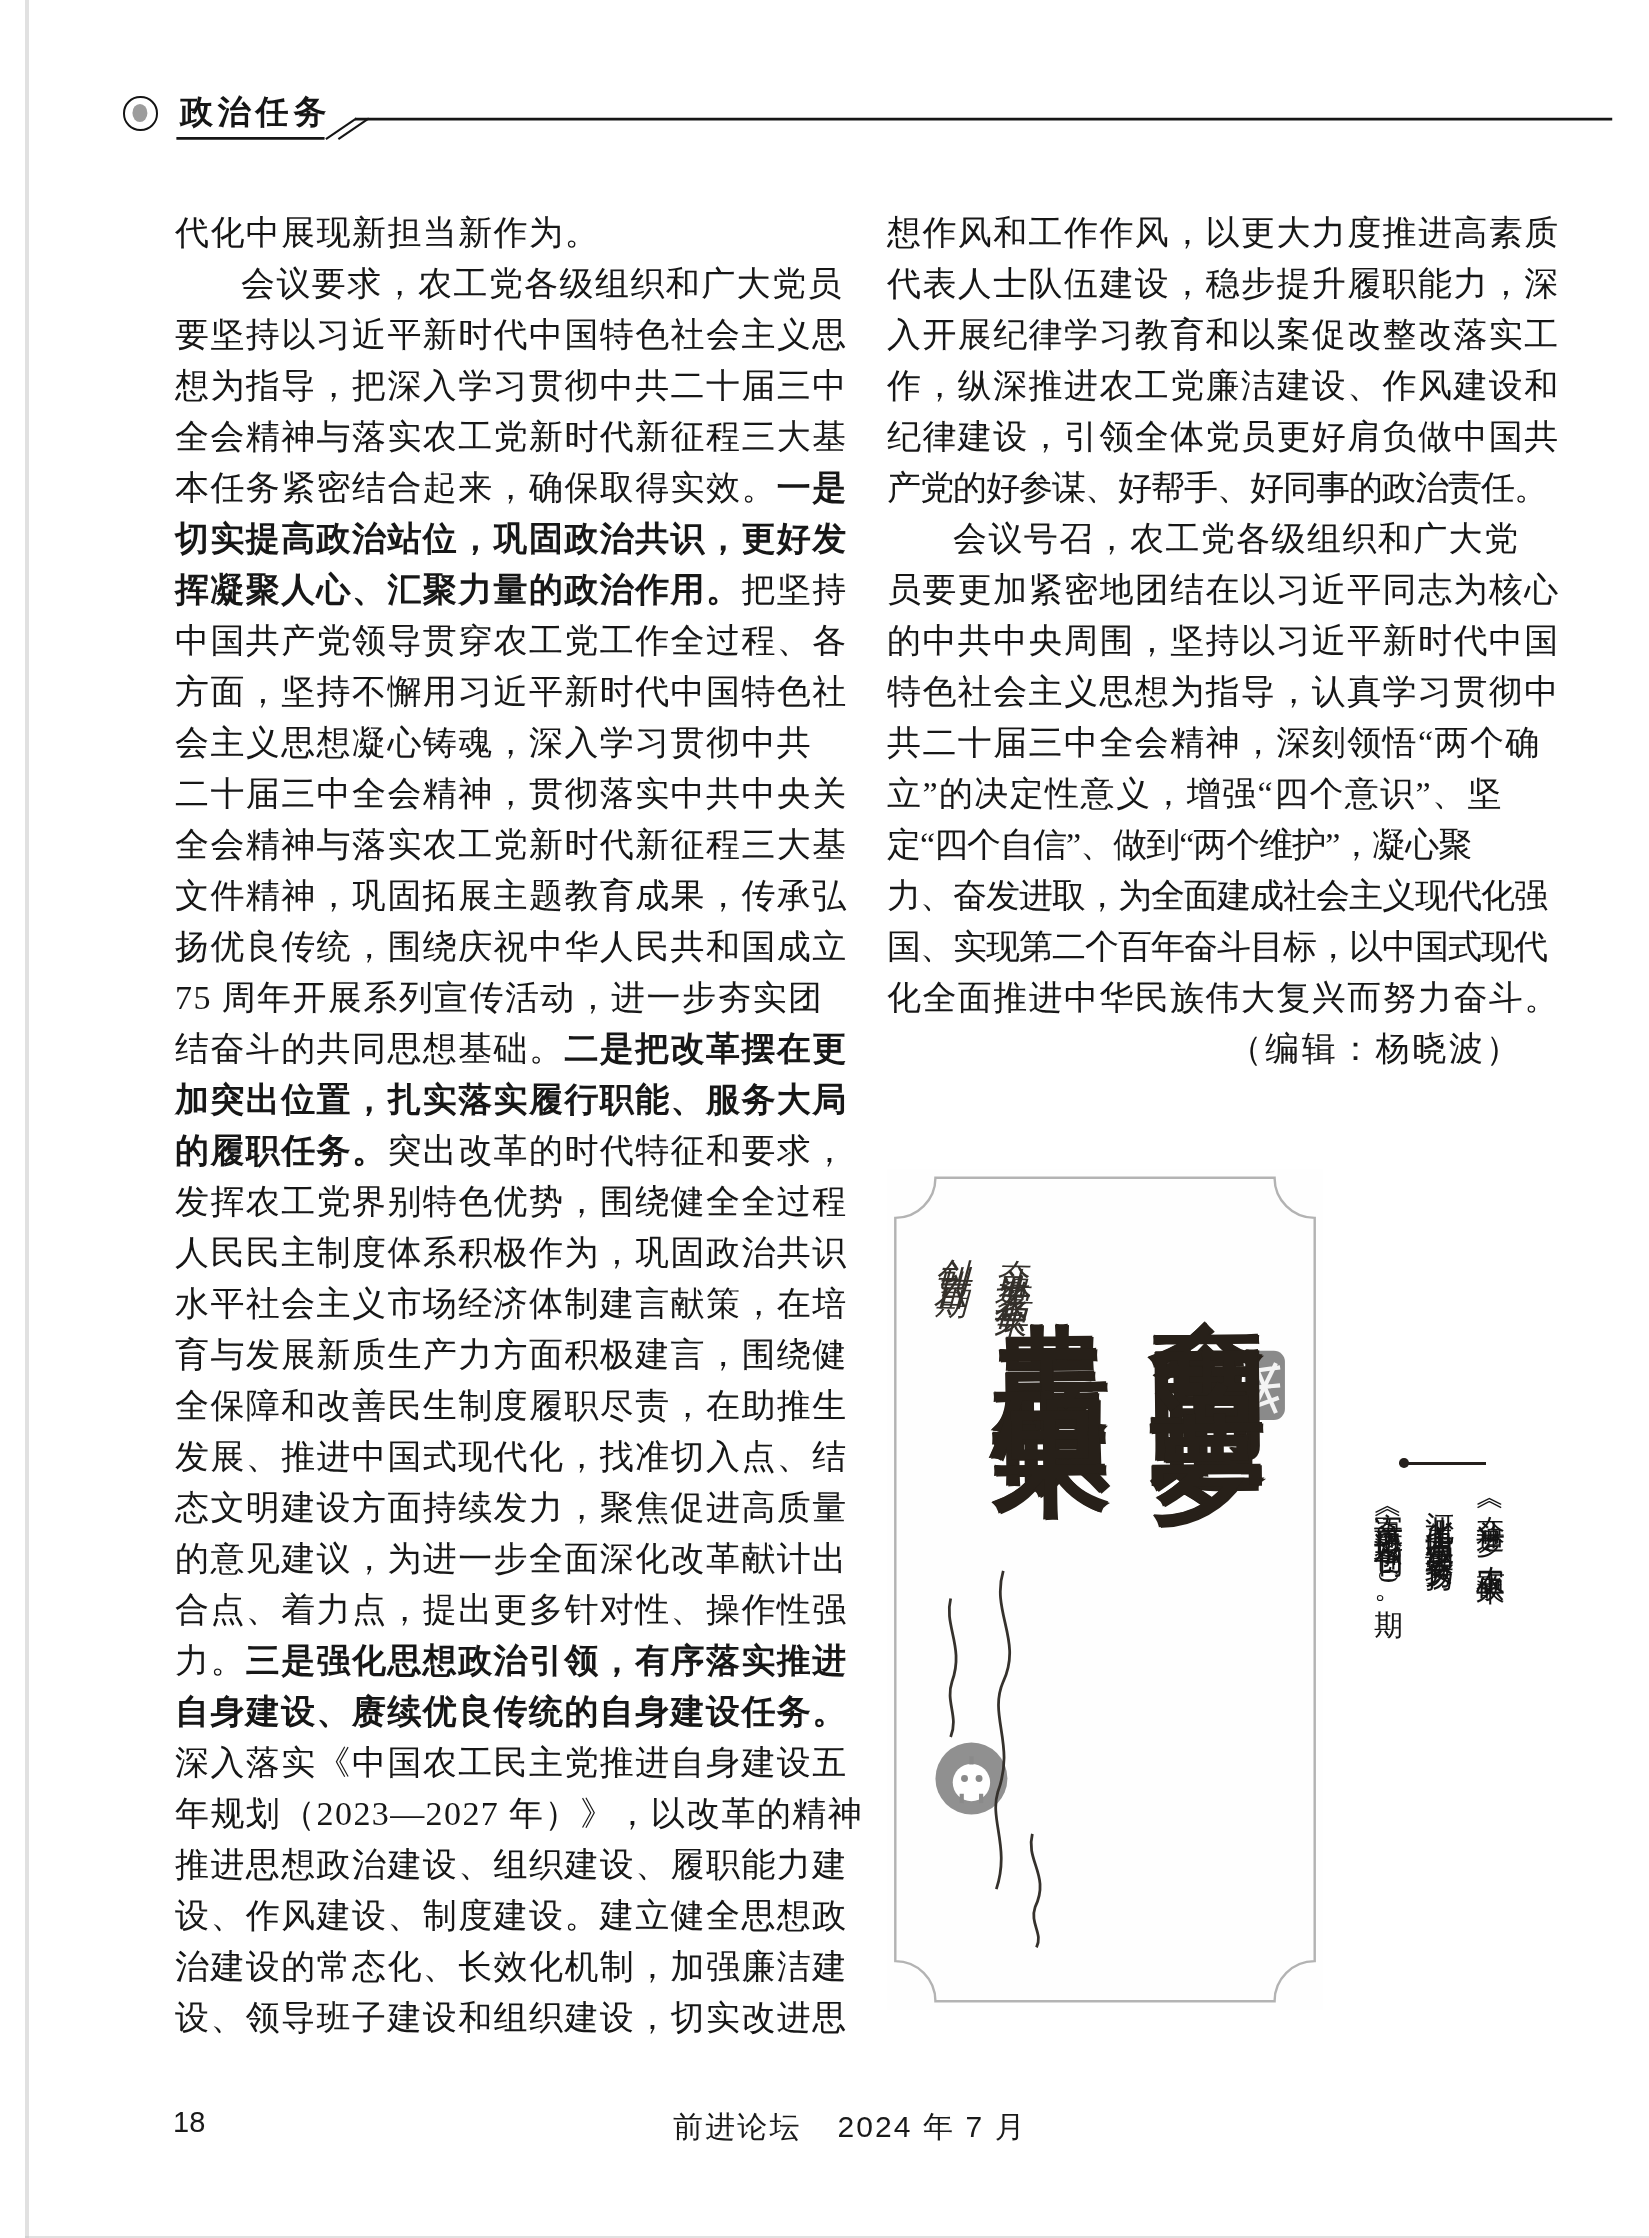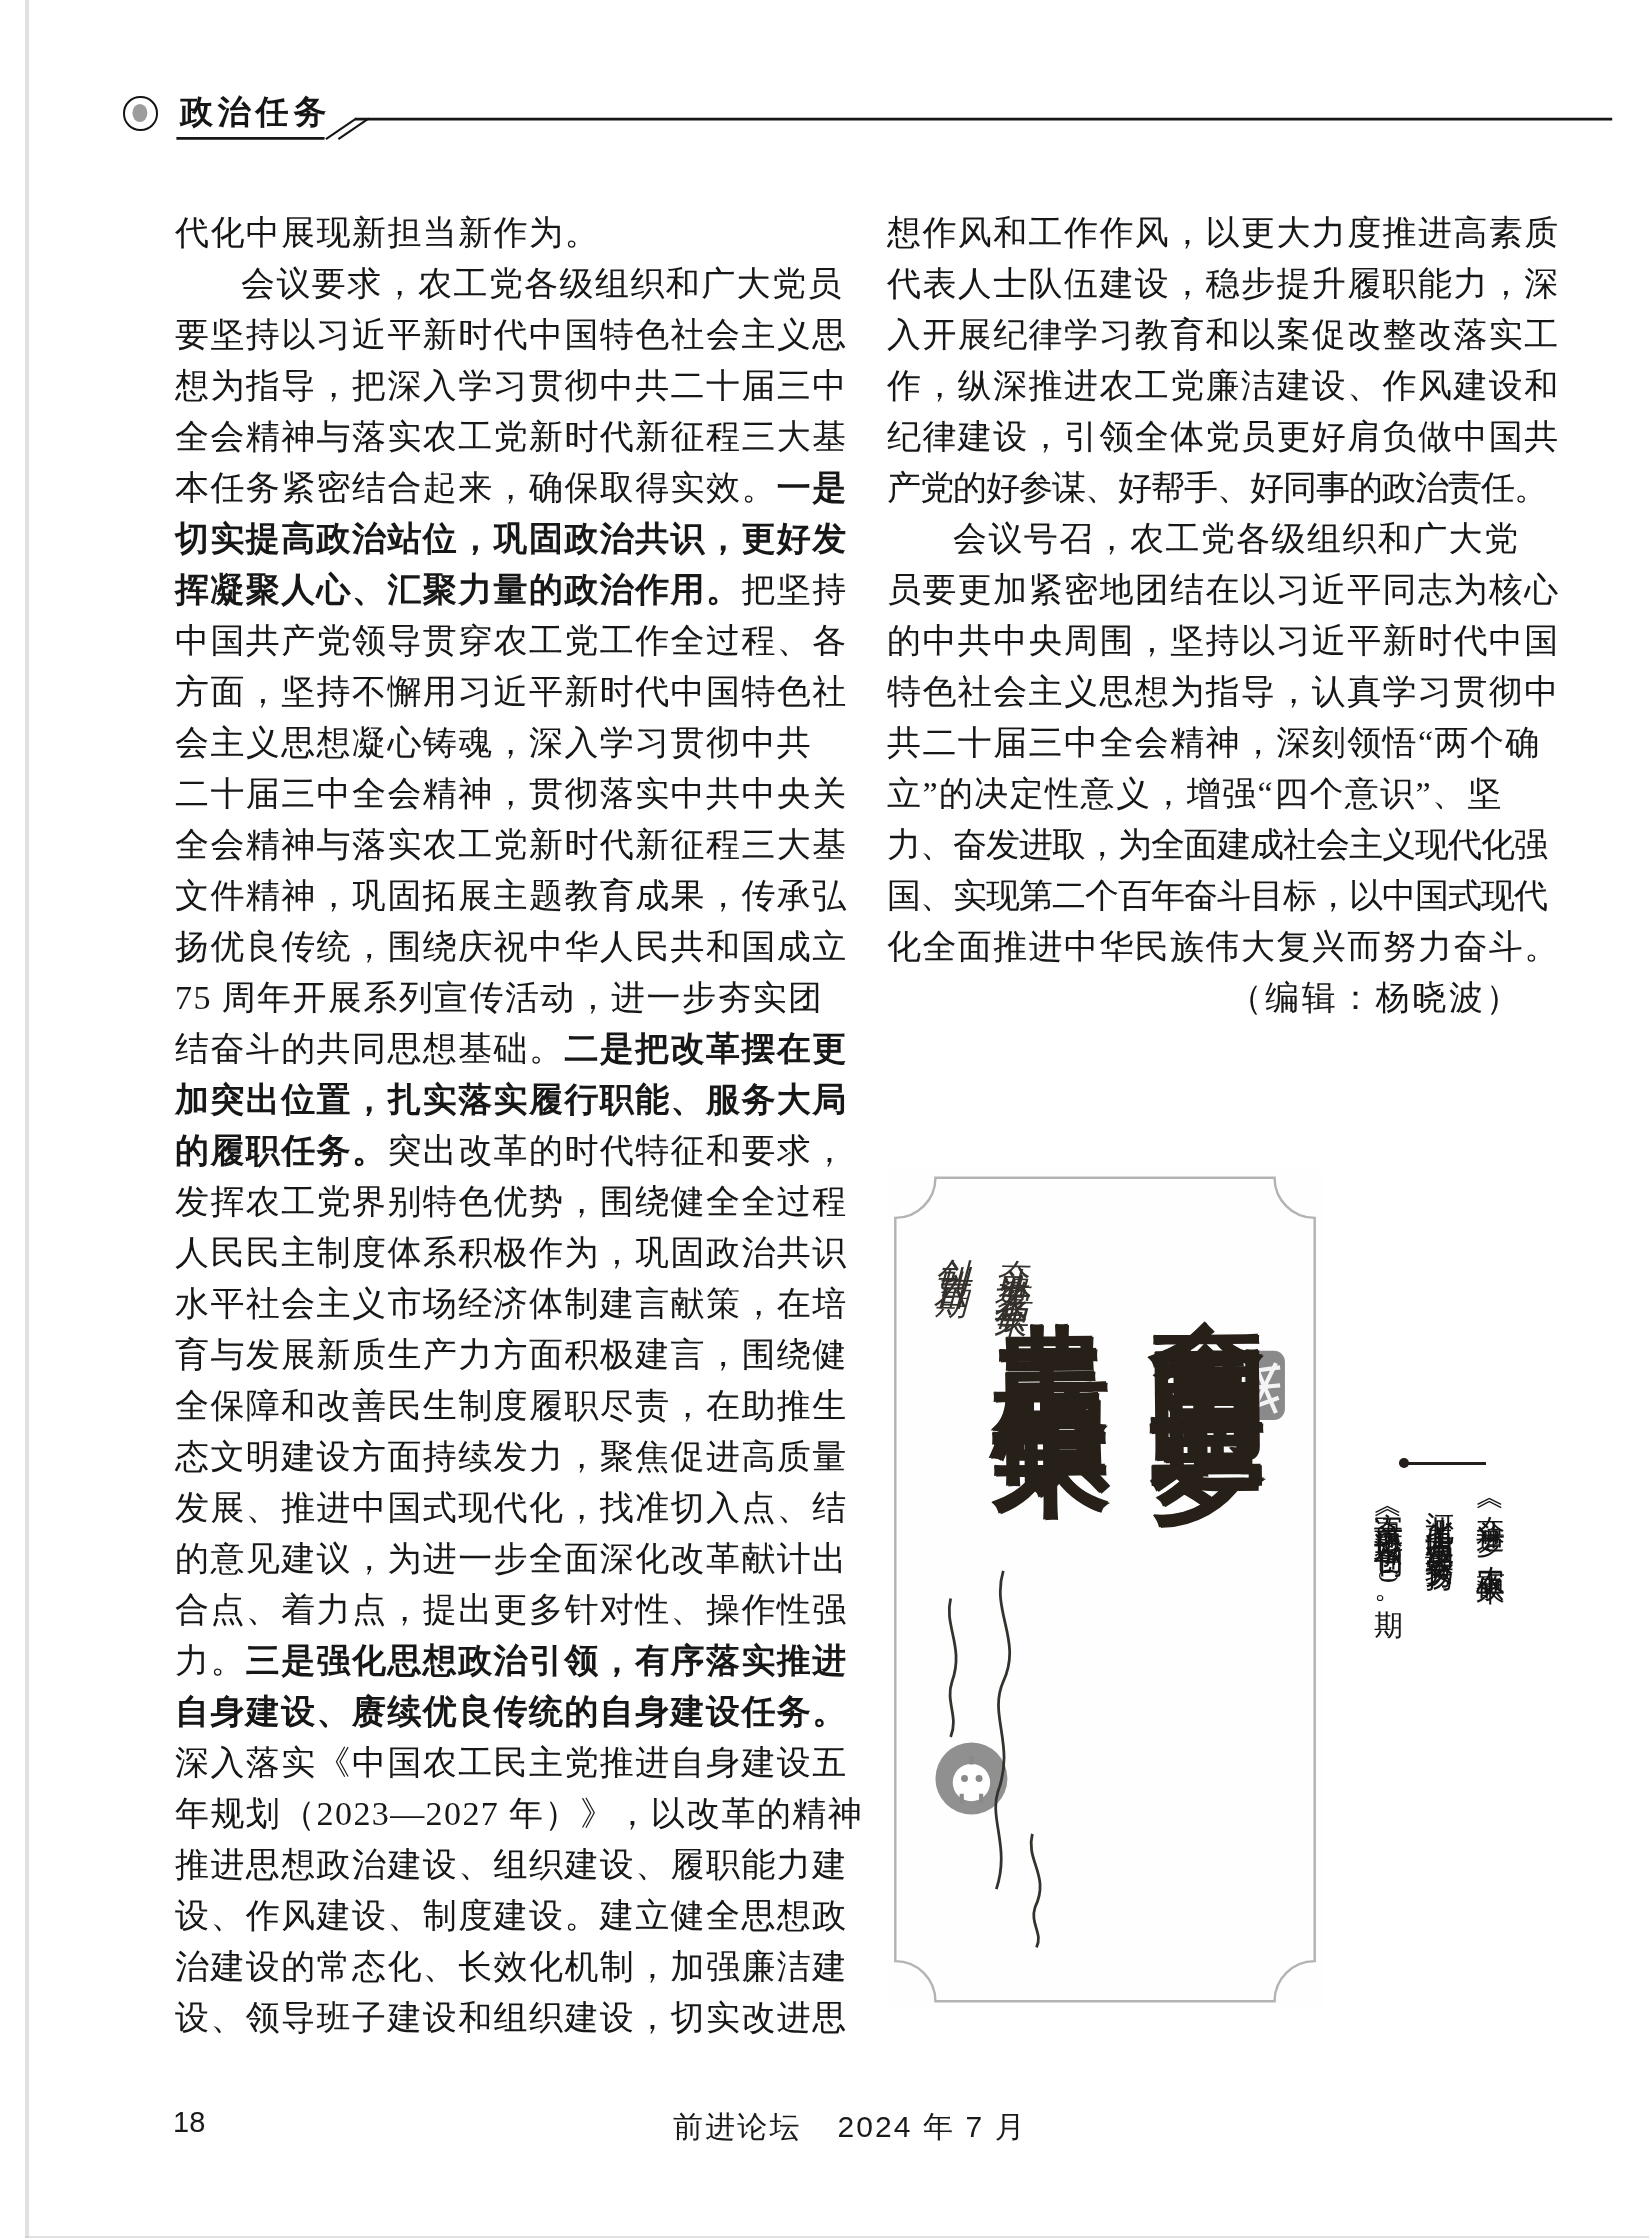--- a/index.html
+++ b/index.html
@@ -93,22 +93,22 @@
       <div class="tl"><span>扬优良传统，围绕庆祝中华人民共和国成立</span></div>
       <div class="tl"><span>75 周年开展系列宣传活动，进一步夯实团</span></div>
       <div class="tl"><span>结奋斗的共同思想基础。</span><span class="hb">二是把改革摆在更</span></div>
       <div class="tl"><span class="hb">加突出位置，扎实落实履行职能、服务大局</span></div>
       <div class="tl"><span class="hb">的履职任务。</span><span>突出改革的时代特征和要求，</span></div>
       <div class="tl"><span>发挥农工党界别特色优势，围绕健全全过程</span></div>
       <div class="tl"><span>人民民主制度体系积极作为，巩固政治共识</span></div>
       <div class="tl"><span>水平社会主义市场经济体制建言献策，在培</span></div>
       <div class="tl"><span>育与发展新质生产力方面积极建言，围绕健</span></div>
       <div class="tl"><span>全保障和改善民生制度履职尽责，在助推生</span></div>
+      <div class="tl"><span>发展、推进中国式现代化，找准切入点、结</span></div>
       <div class="tl"><span>态文明建设方面持续发力，聚焦促进高质量</span></div>
-      <div class="tl"><span>发展、推进中国式现代化，找准切入点、结</span></div>
       <div class="tl"><span>的意见建议，为进一步全面深化改革献计出</span></div>
       <div class="tl"><span>合点、着力点，提出更多针对性、操作性强</span></div>
       <div class="tl"><span>力。</span><span class="hb">三是强化思想政治引领，有序落实推进</span></div>
       <div class="tl"><span class="hb">自身建设、赓续优良传统的自身建设任务。</span></div>
       <div class="tl"><span>深入落实《中国农工民主党推进自身建设五</span></div>
       <div class="tl"><span>年规划（2023—2027 年）》，以改革的精神</span></div>
       <div class="tl"><span>推进思想政治建设、组织建设、履职能力建</span></div>
       <div class="tl"><span>设、作风建设、制度建设。建立健全思想政</span></div>
       <div class="tl"><span>治建设的常态化、长效化机制，加强廉洁建</span></div>
       <div class="tl"><span>设、领导班子建设和组织建设，切实改进思</span></div>
@@ -119,20 +119,21 @@
       <div class="tl"><span>入开展纪律学习教育和以案促改整改落实工</span></div>
       <div class="tl"><span>作，纵深推进农工党廉洁建设、作风建设和</span></div>
       <div class="tl"><span>纪律建设，引领全体党员更好肩负做中国共</span></div>
       <div class="tl tight"><span>产党的好参谋、好帮手、好同事的政治责任。</span></div>
       <div class="tl ind"><span>会议号召，农工党各级组织和广大党</span></div>
       <div class="tl"><span>员要更加紧密地团结在以习近平同志为核心</span></div>
       <div class="tl"><span>的中共中央周围，坚持以习近平新时代中国</span></div>
       <div class="tl"><span>特色社会主义思想为指导，认真学习贯彻中</span></div>
       <div class="tl"><span>共二十届三中全会精神，深刻领悟“两个确</span></div>
       <div class="tl"><span>立”的决定性意义，增强“四个意识”、坚</span></div>
+      <div class="tl tight"><span>定“四个自信”、做到“两个维护”，凝心聚</span></div>
       <div class="tl tight"><span>力、奋发进取，为全面建成社会主义现代化强</span></div>
       <div class="tl tight"><span>国、实现第二个百年奋斗目标，以中国式现代</span></div>
       <div class="tl"><span>化全面推进中华民族伟大复兴而努力奋斗。</span></div>
       <div class="tl ra"><span>（编辑：杨晓波）</span></div>
     </div>
 
   <div class="art">
     <svg width="436" height="841" viewBox="0 0 630 1214">
 
       <path d="M 70 12 L 560 12 A 58 58 0 0 0 618 70 L 618 1144 A 58 58 0 0 0 560 1202

